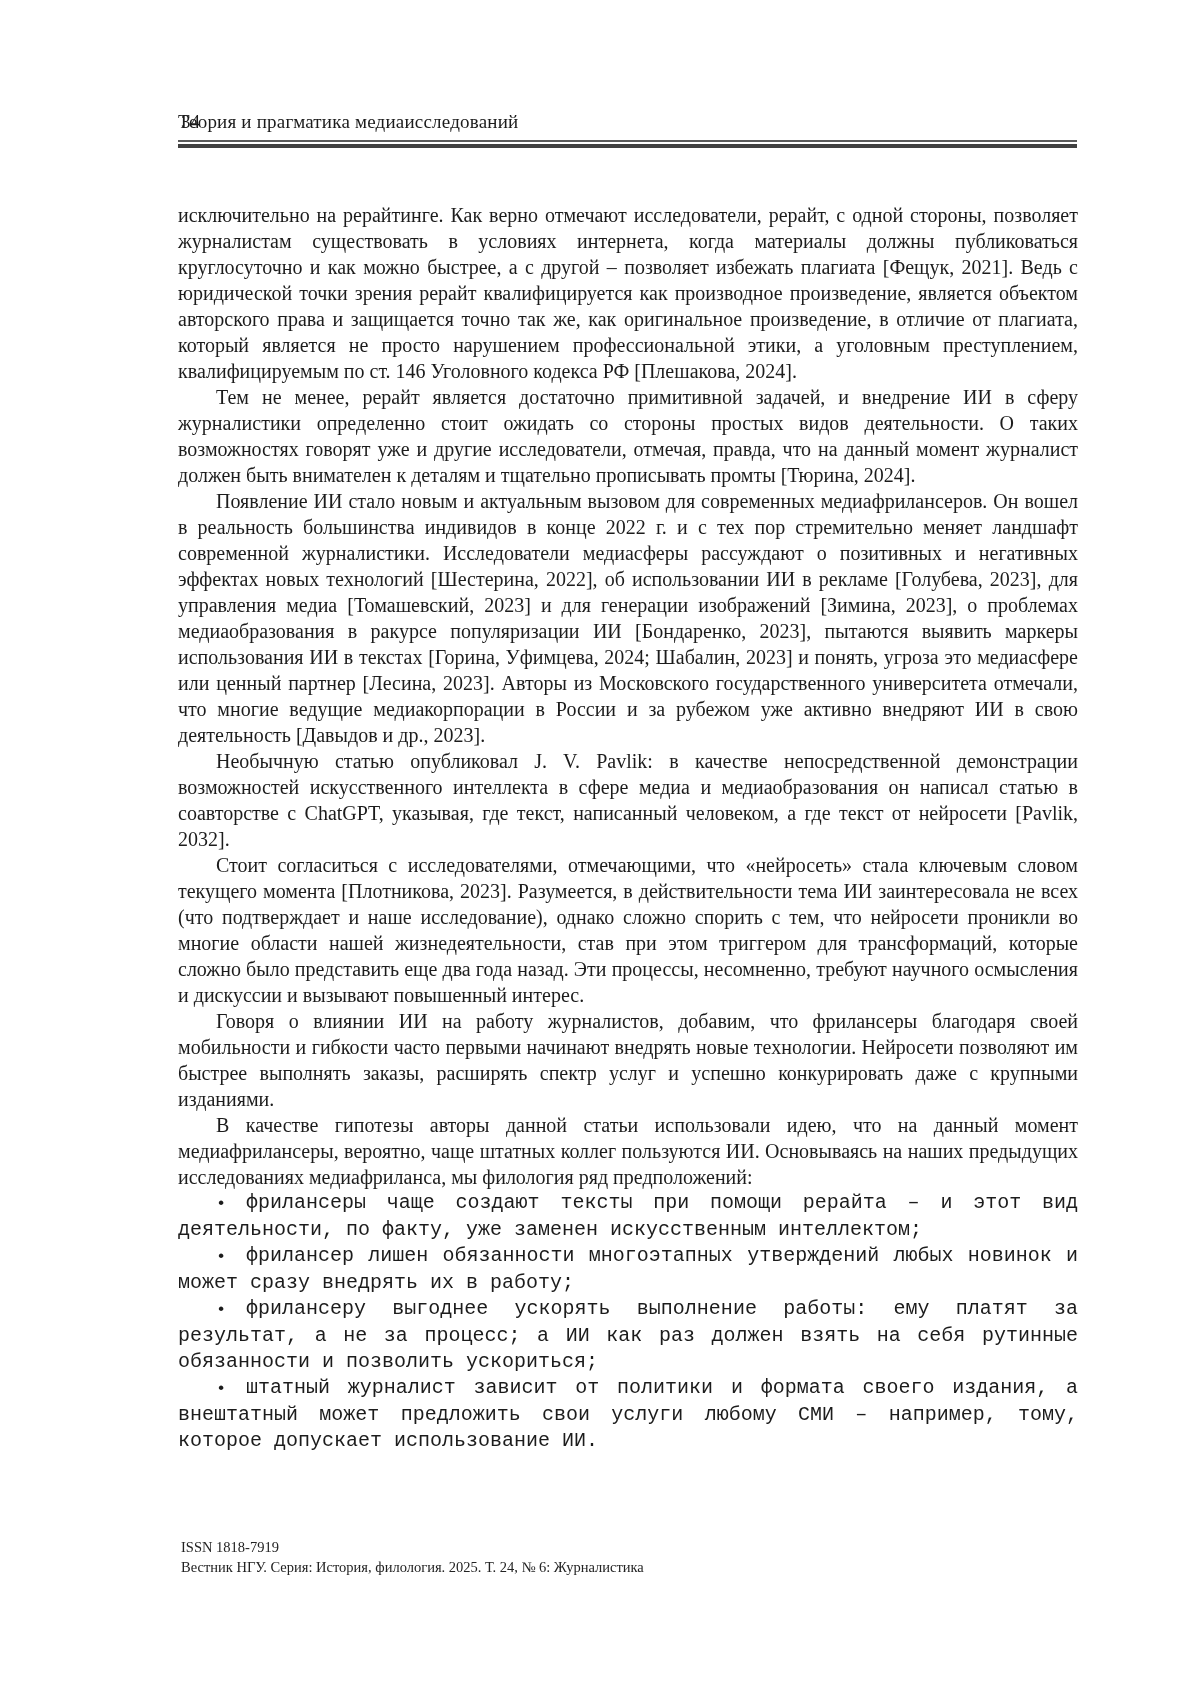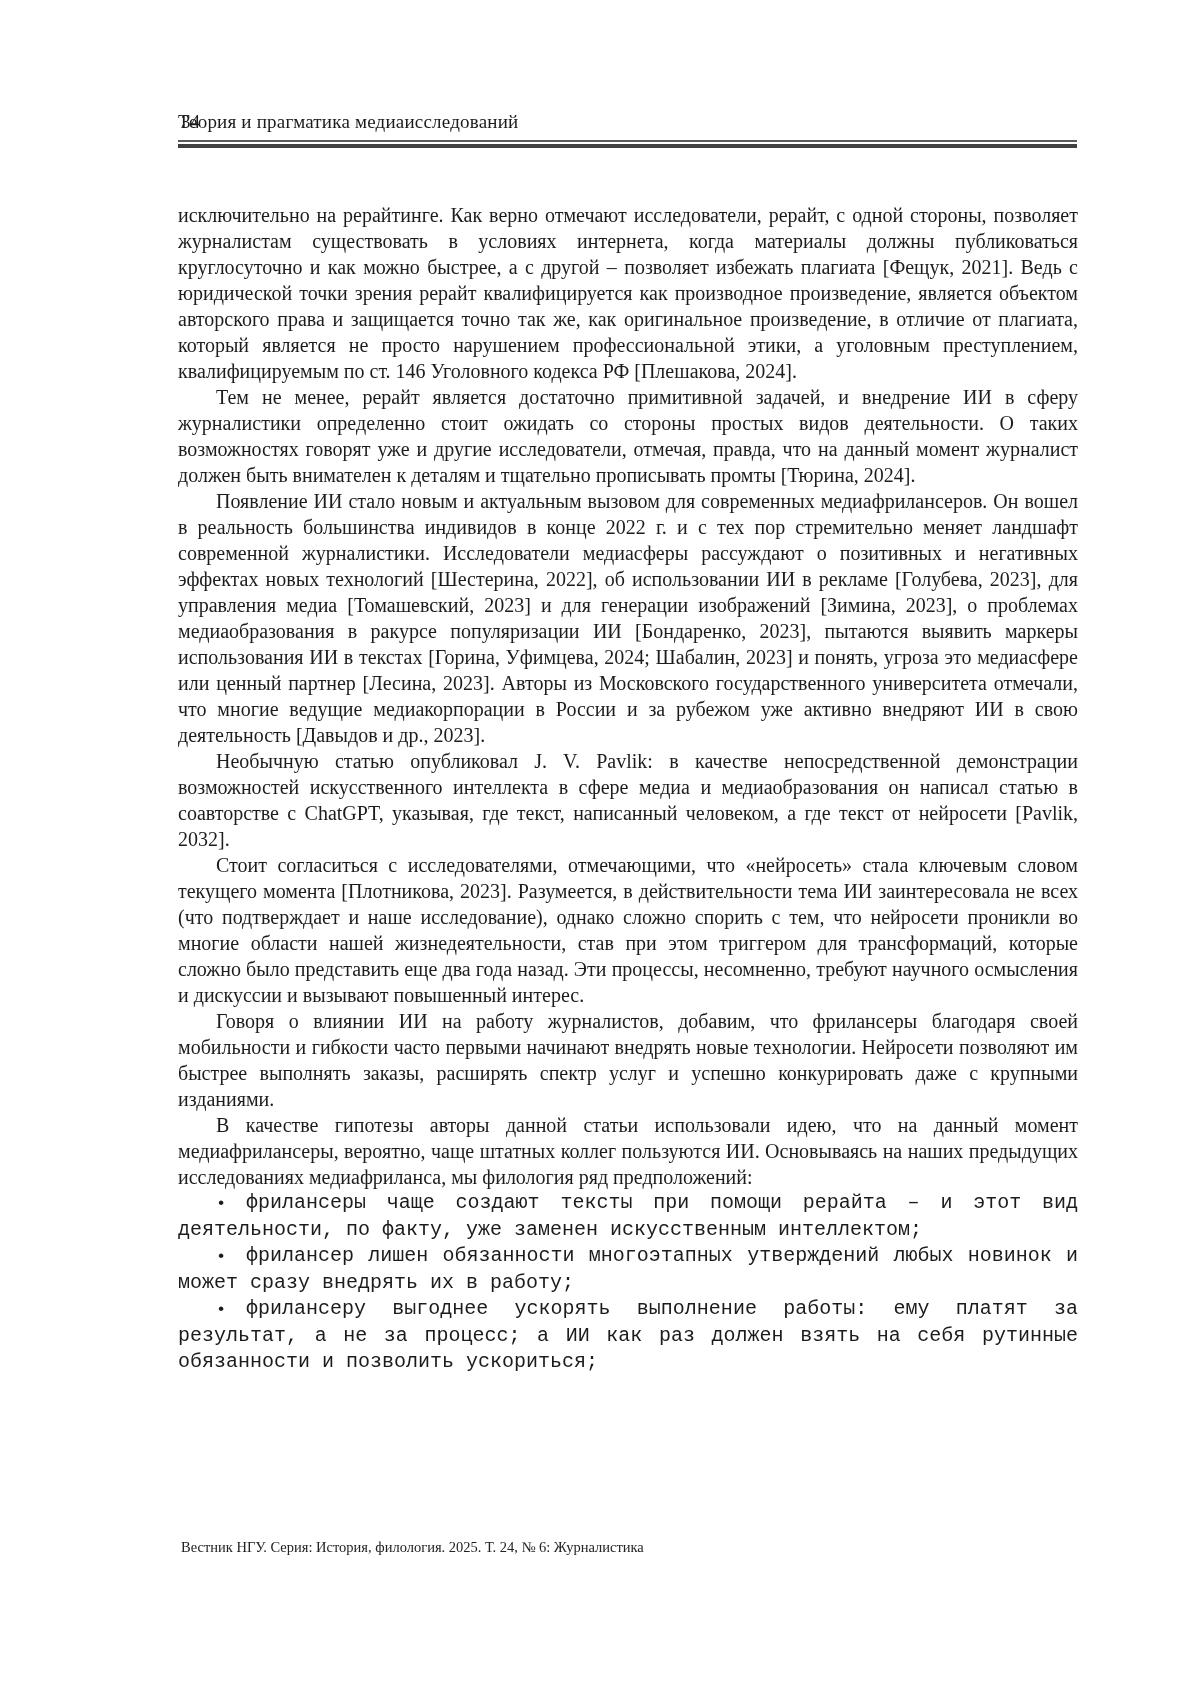--- a/index.html
+++ b/index.html
@@ -105,19 +105,21 @@
     <p class="para ind">Стоит согласиться с исследователями, отмечающими, что «нейросеть» стала ключевым словом текущего момента [Плотникова, 2023]. Разумеется, в действительности тема ИИ заинтересовала не всех (что подтверждает и наше исследование), однако сложно спорить с тем, что нейросети проникли во многие области нашей жизнедеятельности, став при этом триггером для трансформаций, которые сложно было представить еще два года назад. Эти процессы, несомненно, требуют научного осмысления и дискуссии и вызывают повышенный интерес.</p>
     <p class="para ind">Говоря о влиянии ИИ на работу журналистов, добавим, что фрилансеры благодаря своей мобильности и гибкости часто первыми начинают внедрять новые технологии. Нейросети позволяют им быстрее выполнять заказы, расширять спектр услуг и успешно конкурировать даже с крупными изданиями.</p>
     <p class="para ind">В качестве гипотезы авторы данной статьи использовали идею, что на данный момент медиафрилансеры, вероятно, чаще штатных коллег пользуются ИИ. Основываясь на наших предыдущих исследованиях медиафриланса, мы филология ряд предположений:</p>
 
     <p class="para bullet"><span class="bullet-glyph">•</span><span>фрилансеры чаще создают тексты при помощи рерайта – и этот вид деятельности, по факту, уже заменен искусственным интеллектом;</span></p>
 
     <p class="para bullet"><span class="bullet-glyph">•</span><span>фрилансер лишен обязанности многоэтапных утверждений любых новинок и может сразу внедрять их в работу;</span></p>
 
     <p class="para bullet"><span class="bullet-glyph">•</span><span>фрилансеру выгоднее ускорять выполнение работы: ему платят за результат, а не за процесс; а ИИ как раз должен взять на себя рутинные обязанности и позволить ускориться;</span></p>
 
+    <p class="para bullet"><span class="bullet-glyph">•</span><span>штатный журналист зависит от политики и формата своего издания, а внештатный может предложить свои услуги любому СМИ – например, тому, которое допускает использование ИИ.</span></p>
   </div>
 
   <div class="page-footer">
+    <p class="footer-line">ISSN 1818-7919</p>
     <p class="footer-line">Вестник НГУ. Серия: История, филология. 2025. Т. 24, № 6: Журналистика</p>
   </div>
 
 </div>
 
 </body></html>

